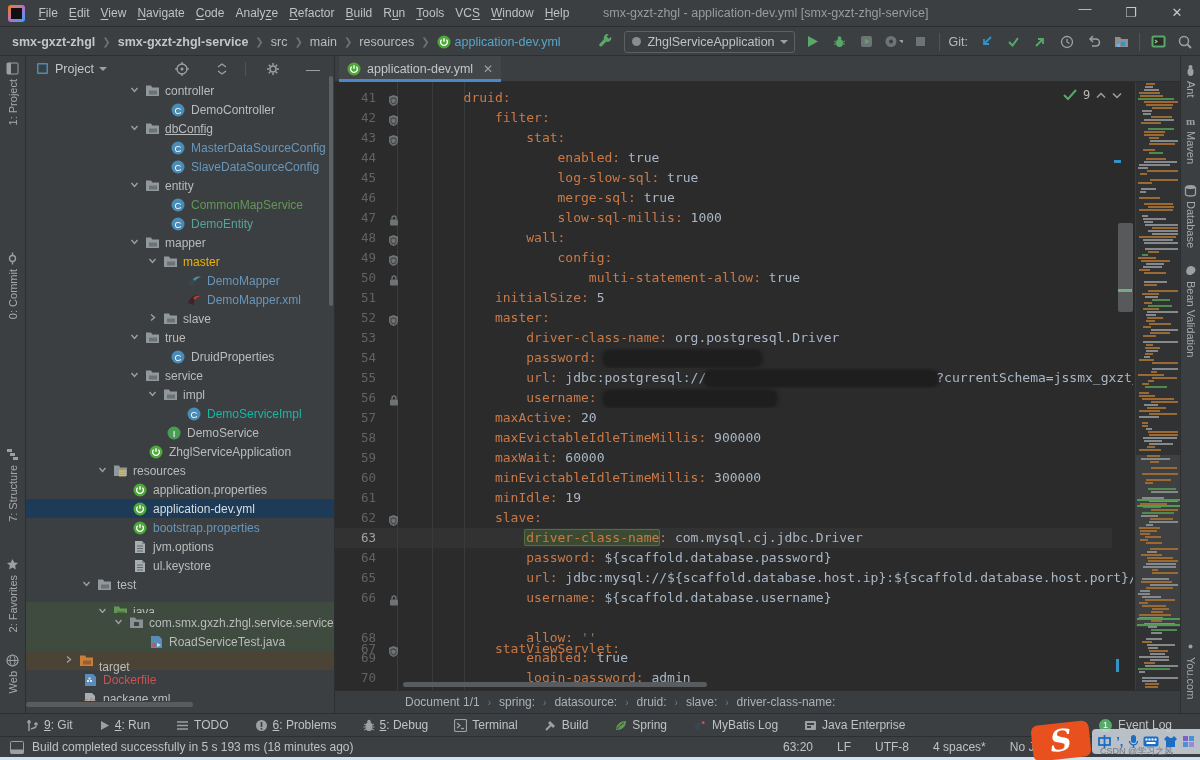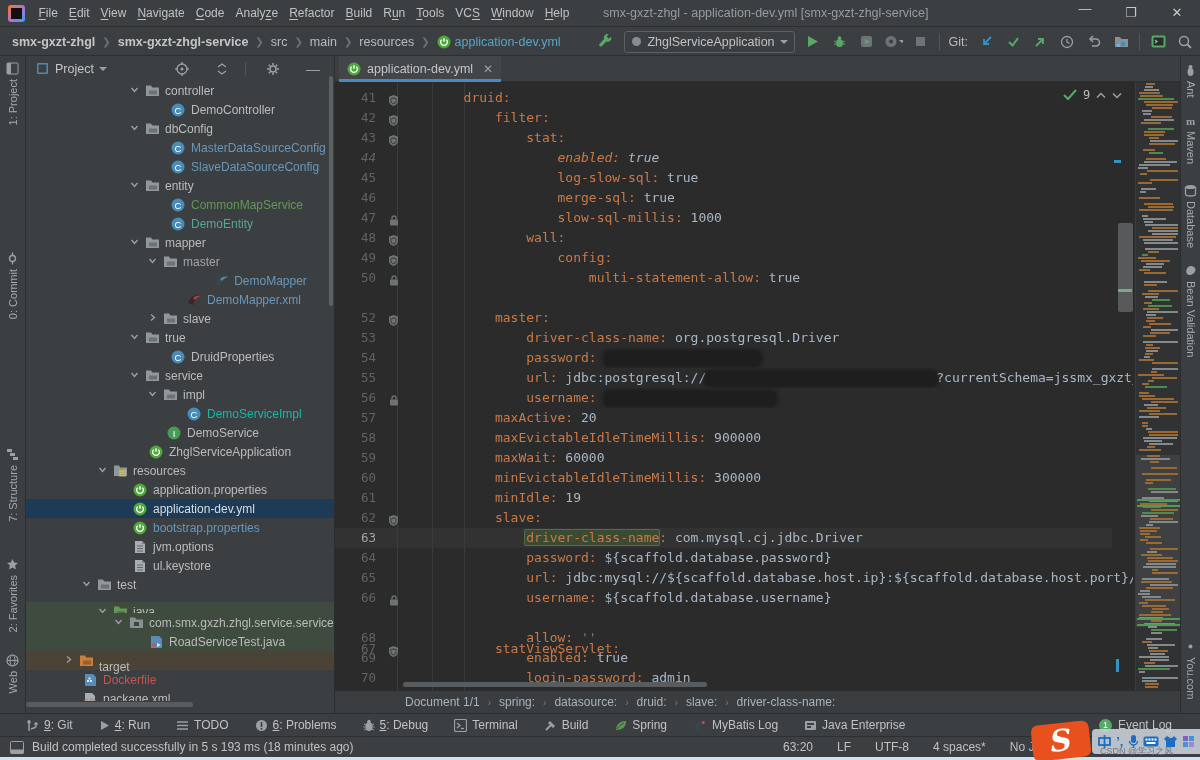--- a/index.html
+++ b/index.html
@@ -408,21 +408,21 @@
         </div>
         <div class="trow" style="top: 19px; padding-left: 144px;">
           <span class="ticon">
             <svg width="14" height="14">
               <circle cx="7" cy="7" r="6.5" fill="#4a8cb8"></circle>
               <text x="7" y="10.5" font-size="9.5" font-family="Liberation Sans" fill="#fff" text-anchor="middle">C</text>
             </svg>
           </span>
           <span style="color: rgb(187, 187, 187);">DemoController</span>
         </div>
-        <div class="trow" style="top: 38px; padding-left: 104px;">
+        <div class="trow" style="top: 38px; padding-left: 104px; text-decoration: underline;">
           <span class="arrow">
             <svg width="9" height="9">
               <path d="M1.5 3l3 3.5L7.5 3" fill="none" stroke="#9da0a2" stroke-width="1.4"></path>
             </svg>
           </span>
           <span class="ticon">
             <svg width="15" height="13" viewBox="0 0 15 13">
               <path d="M1 1.5h5l1.3 2H14v8.5H1z" fill="#90989b"></path>
               <path d="M4 6.5h8v4H4z" fill="rgba(0,0,0,.25)"></path>
             </svg>
@@ -498,23 +498,23 @@
             <svg width="9" height="9">
               <path d="M1.5 3l3 3.5L7.5 3" fill="none" stroke="#9da0a2" stroke-width="1.4"></path>
             </svg>
           </span>
           <span class="ticon">
             <svg width="15" height="13" viewBox="0 0 15 13">
               <path d="M1 1.5h5l1.3 2H14v8.5H1z" fill="#90989b"></path>
               <path d="M4 6.5h8v4H4z" fill="rgba(0,0,0,.25)"></path>
             </svg>
           </span>
-          <span style="color: #a3a3a3;">master</span>
-        </div>
-        <div class="trow" style="top: 190px; padding-left: 160px; justify-content: center;">
+          <span style="color: #eab308;">master</span>
+        </div>
+        <div class="trow" style="top: 190px; padding-left: 160px;">
           <span class="ticon">
             <svg width="15" height="13" viewBox="0 0 15 13">
               <path d="M1 10 C4 2 11 1 14 3 C9 4 7 7 6.5 12 Z" fill="#37474f"></path>
               <path d="M6 5 C9 2 13 2 14 3 C11 4 9 5 8 7 Z" fill="#4e8fa0"></path>
             </svg>
           </span>
           <span style="color: rgb(104, 151, 187);">DemoMapper</span>
         </div>
         <div class="trow" style="top: 209px; padding-left: 160px;">
           <span class="ticon">
@@ -832,21 +832,21 @@
         </div>
         <div class="cl" style="top: 46px;">
           <span class="lnum">43</span>
           <span class="gico"><svg width="9" height="11" viewBox="0 0 9 11">
               <path d="M4.5 0L9 1.8V6c0 2.6-2.2 4.3-4.5 5C2.2 10.3 0 8.6 0 6V1.8z" fill="#6e7375"></path>
               <path d="M4.5 2.2L7.5 3.4V6c0 1.7-1.5 2.9-3 3.4C3 8.9 1.5 7.7 1.5 6V3.4z" fill="#3c3f41"></path>
               <path d="M4.5 3.5L6.6 4.3V6c0 1.2-1 2-2.1 2.4C3.4 8 2.4 7.2 2.4 6V4.3z" fill="#6e7375"></path>
             </svg></span>
           <span class="ltext"><span class="tk-k">                stat:</span></span>
         </div>
-        <div class="cl" style="top: 66px; font-style: italic;">
+        <div class="cl" style="top: 66px;">
           <span class="lnum">44</span>
           <span class="ltext"><span class="tk-k">                    enabled:</span><span class="tk-v"> true</span></span>
         </div>
         <div class="cl" style="top: 86px;">
           <span class="lnum">45</span>
           <span class="ltext"><span class="tk-k">                    log-slow-sql:</span><span class="tk-v"> true</span></span>
         </div>
         <div class="cl" style="top: 106px;">
           <span class="lnum">46</span>
           <span class="ltext"><span class="tk-k">                    merge-sql:</span><span class="tk-v"> true</span></span>
@@ -877,20 +877,24 @@
             </svg></span>
           <span class="ltext"><span class="tk-k">                    config:</span></span>
         </div>
         <div class="cl" style="top: 186px;">
           <span class="lnum">50</span>
           <span class="gico"><svg width="10" height="11" viewBox="0 0 10 11">
               <rect x="1" y="4.5" width="8" height="6" rx="1" fill="#6e7375"></rect>
               <path d="M3 4.5V3a2 2 0 0 1 4 0v1.5" stroke="#6e7375" stroke-width="1.4" fill="none"></path>
             </svg></span>
           <span class="ltext"><span class="tk-k">                        multi-statement-allow:</span><span class="tk-v"> true</span></span>
+        </div>
+        <div class="cl" style="top: 206px;">
+          <span class="lnum">51</span>
+          <span class="ltext"><span class="tk-k">            initialSize:</span><span class="tk-v"> 5</span></span>
         </div>
         <div class="cl" style="top: 226px;">
           <span class="lnum">52</span>
           <span class="gico"><svg width="9" height="11" viewBox="0 0 9 11">
               <path d="M4.5 0L9 1.8V6c0 2.6-2.2 4.3-4.5 5C2.2 10.3 0 8.6 0 6V1.8z" fill="#6e7375"></path>
               <path d="M4.5 2.2L7.5 3.4V6c0 1.7-1.5 2.9-3 3.4C3 8.9 1.5 7.7 1.5 6V3.4z" fill="#3c3f41"></path>
               <path d="M4.5 3.5L6.6 4.3V6c0 1.2-1 2-2.1 2.4C3.4 8 2.4 7.2 2.4 6V4.3z" fill="#6e7375"></path>
             </svg></span>
           <span class="ltext"><span class="tk-k">            master:</span></span>
         </div>

